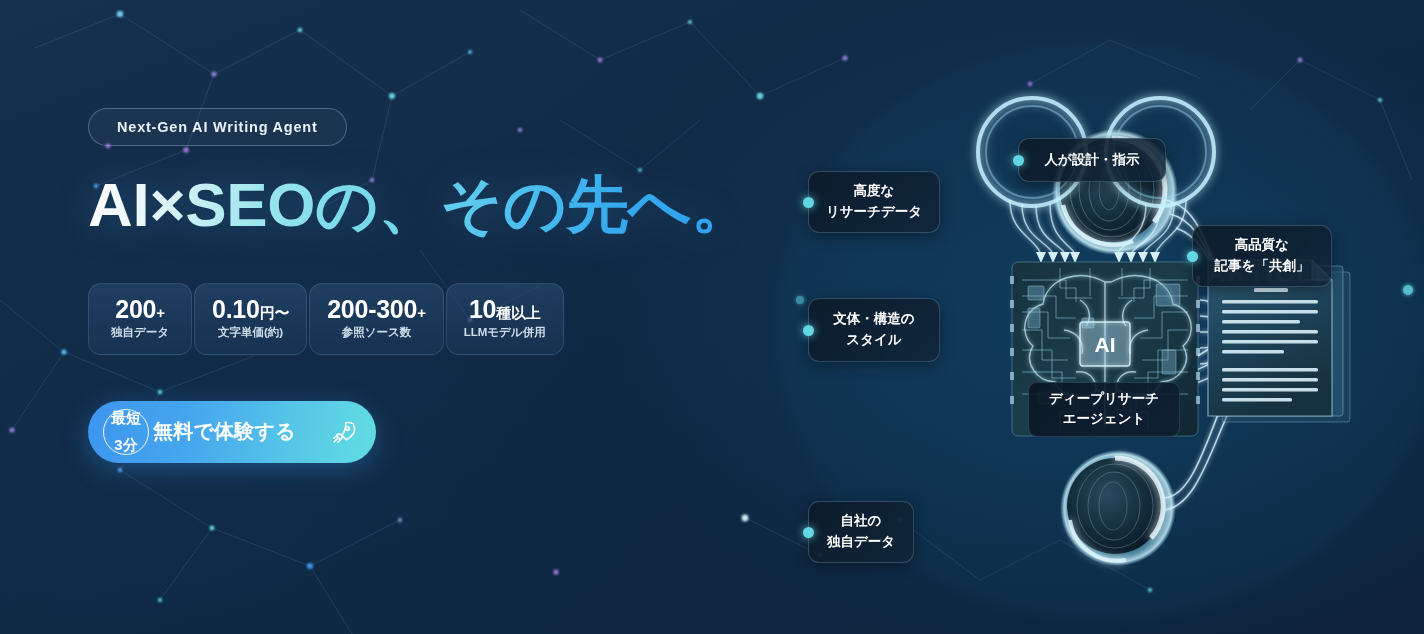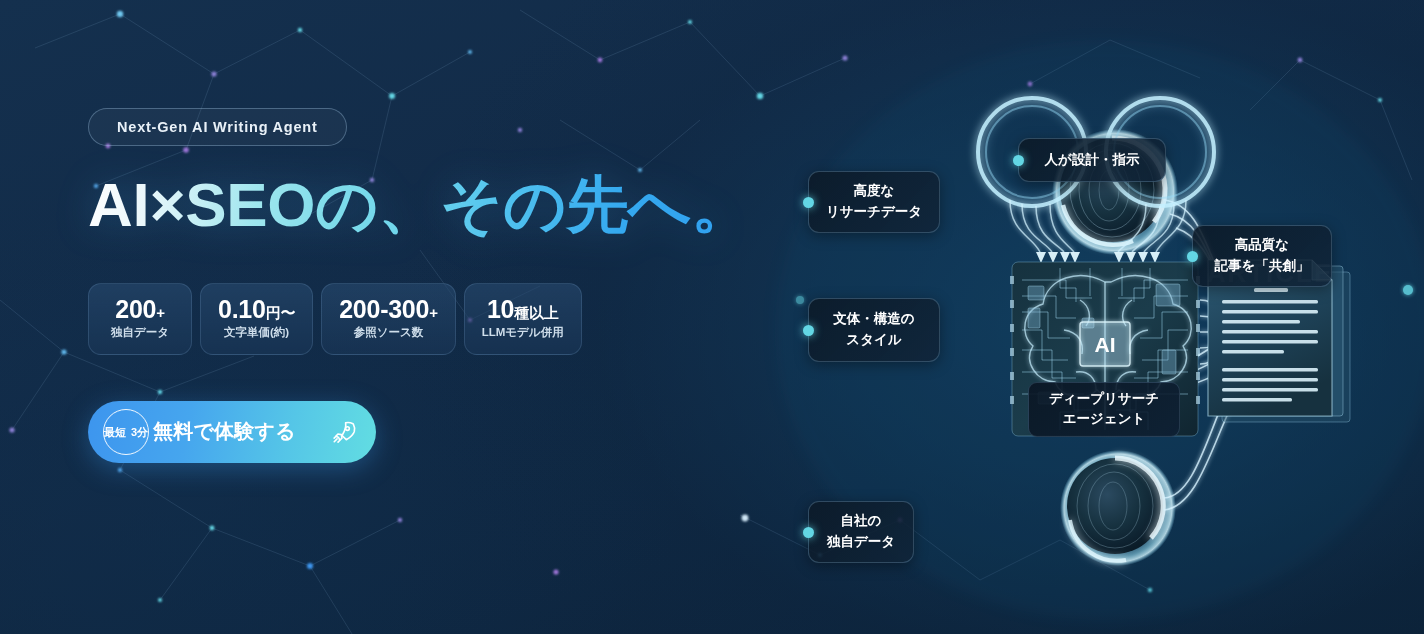--- a/index.html
+++ b/index.html
@@ -57,21 +57,21 @@
     margin-top: 26px;
     color: #e2ecf5;
     font-size: 20px;
     font-weight: bold;
     line-height: 1.72;
     letter-spacing: 0.005em;
   }
   .stats {
     margin-top: 44px;
     display: flex;
-    gap: 8px;
+    gap: 2px;
   }
   .stat {
     min-width: 104px;
     height: 72px;
     padding: 0 17px;
     border-radius: 13px;
     background: linear-gradient(180deg, rgba(40,74,111,0.62) 0%, rgba(26,55,88,0.58) 100%);
     border: 1px solid rgba(125,165,205,0.22);
     display: flex; flex-direction: column;
     align-items: center; justify-content: center;
@@ -97,24 +97,24 @@
     background: linear-gradient(100deg, #3d95ee 0%, #46a6ee 35%, #55c6e7 70%, #62dde2 100%);
     display: flex; align-items: center;
     padding: 0 15px;
     border: none; cursor: pointer;
     box-shadow: 0 6px 26px rgba(56,150,230,0.35);
   }
   .cta-badge {
     width: 46px; height: 46px; flex: 0 0 46px;
     border-radius: 50%;
     border: 1.6px solid rgba(255,255,255,0.92);
-    display: flex; flex-direction: row;
+    display: flex; flex-direction: column;
     align-items: center; justify-content: space-between;
     color: #ffffff;
-    font-size: 11px; font-weight: bold;
+    font-size: 15px; font-weight: bold;
     line-height: 1.12;
   }
   .cta-label {
     flex: 1;
     text-align: left;
     color: #ffffff;
     font-size: 20px; font-weight: bold;
     letter-spacing: 0.01em;
     padding-left: 4px;
   }

